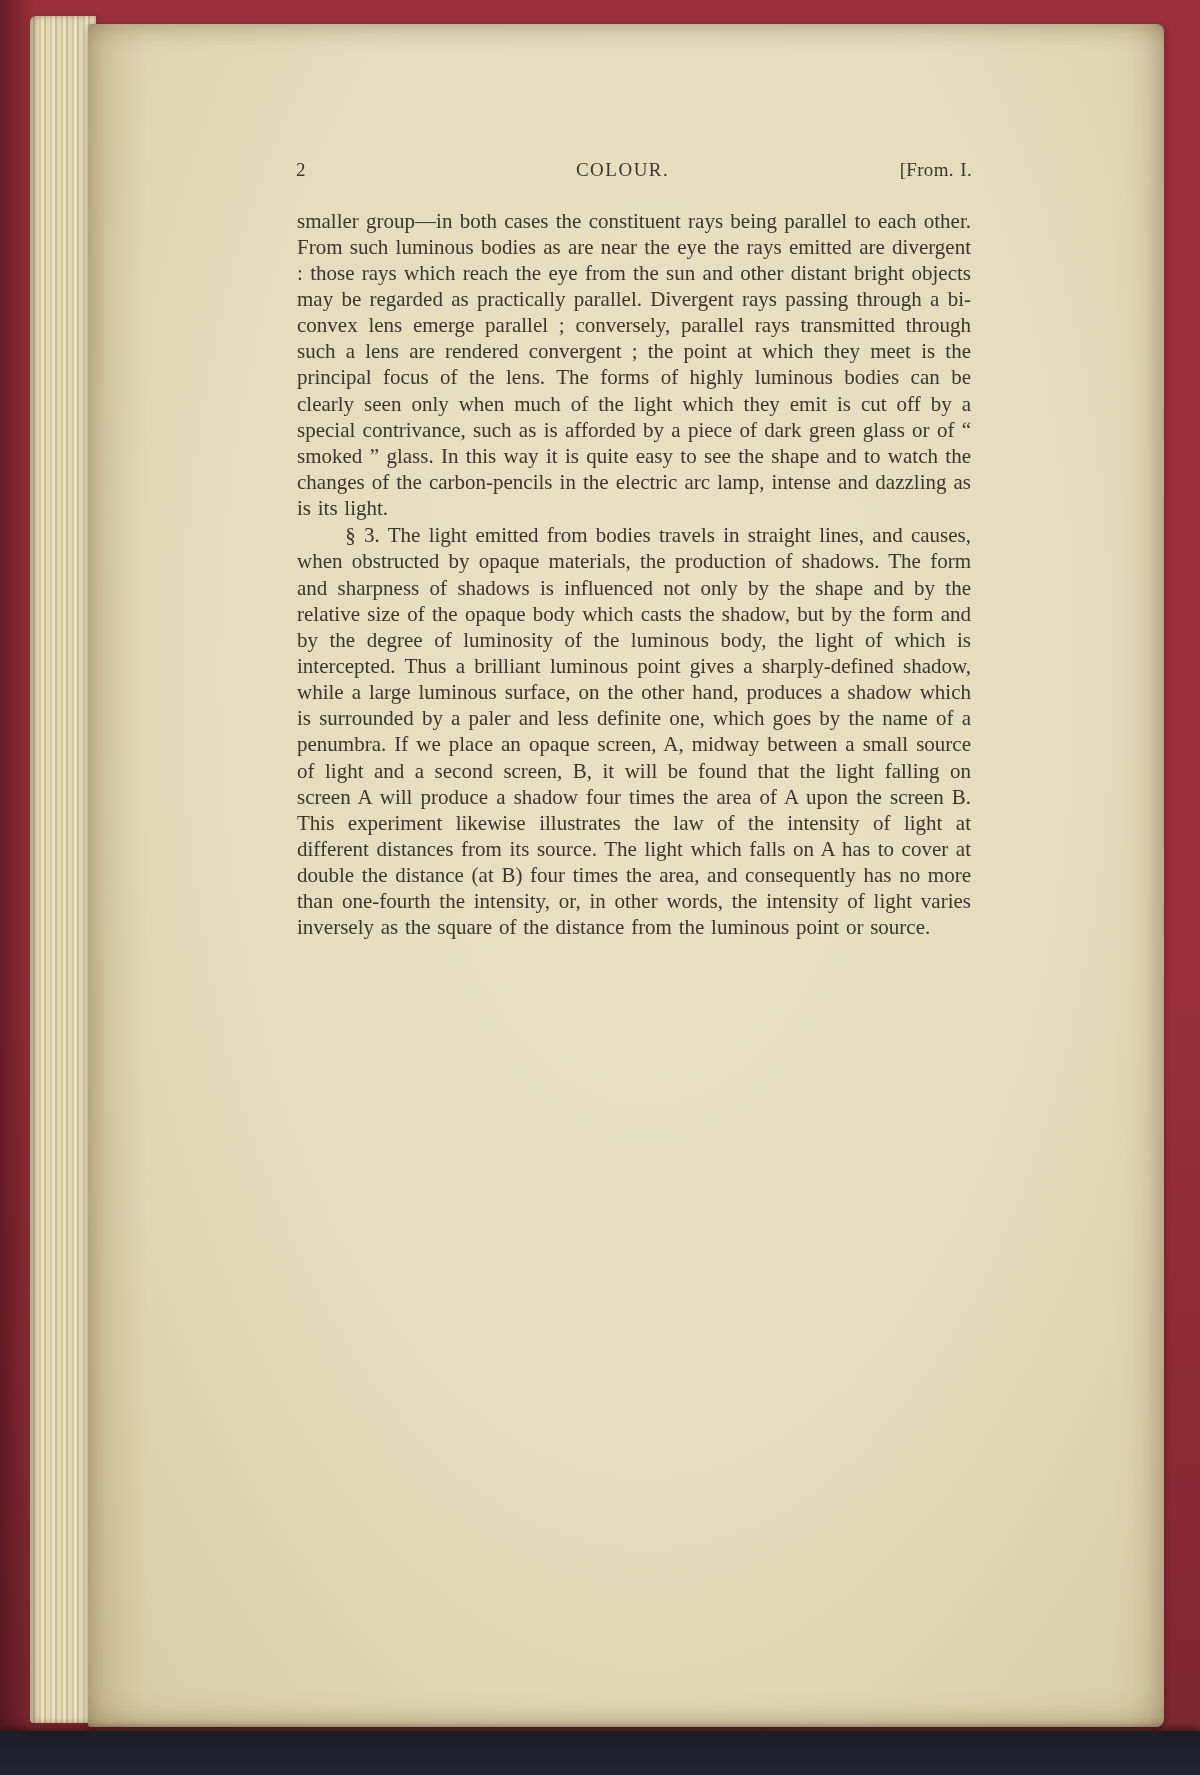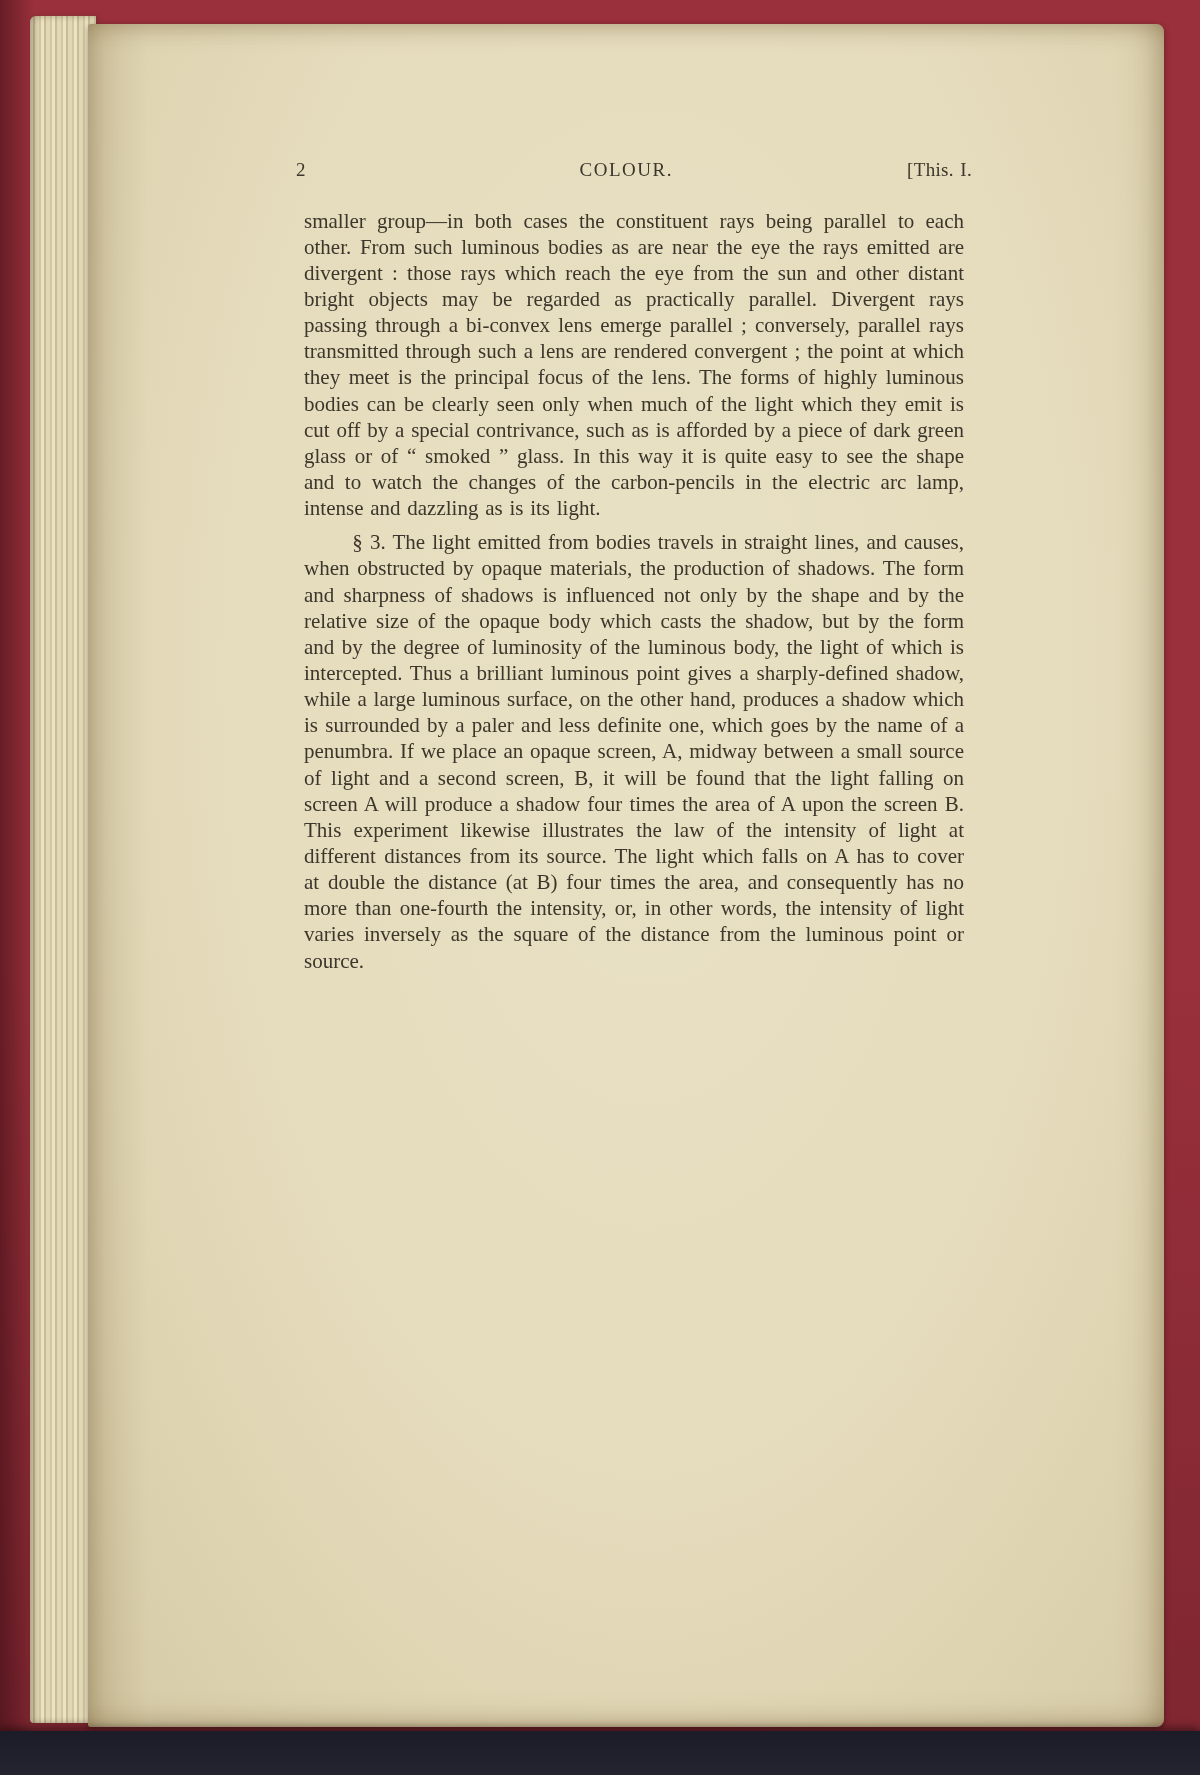--- a/index.html
+++ b/index.html
@@ -110,21 +110,21 @@
   .page-header .title {
     letter-spacing: 1.5px;
     margin-left: 40px; 
     text-align: center;
   }
   .page-header .chapter {
     letter-spacing: .3px;
   }
 
   .text-block p {
-    margin: 8px;
+    margin: 1px;
   }
   .text-block p.indent {
     text-indent: 2.3em;
   }
 </style>
 </head>
 <body>
 
 <div class="scene">
 
@@ -133,21 +133,21 @@
   <div class="page-stack"></div>
 
   <div class="page">
     <div class="gutter-shade"></div>
 
     <div class="text-block">
 
       <div class="page-header">
         <span class="pagenum">2</span>
         <span class="title">COLOUR.</span>
-        <span class="chapter">[This. I.</span>
+        <span class="chapter">[From. I.</span>
       </div>
 
       <p>smaller group—in both cases the constituent rays being parallel to each other. From such luminous bodies as are near the eye the rays emitted are divergent : those rays which reach the eye from the sun and other distant bright objects may be regarded as practically parallel. Divergent rays passing through a bi-convex lens emerge parallel ; conversely, parallel rays transmitted through such a lens are rendered convergent ; the point at which they meet is the principal focus of the lens. The forms of highly luminous bodies can be clearly seen only when much of the light which they emit is cut off by a special contrivance, such as is afforded by a piece of dark green glass or of “ smoked ” glass. In this way it is quite easy to see the shape and to watch the changes of the carbon-pencils in the electric arc lamp, intense and dazzling as is its light.</p>
 
       <p class="indent">§ 3. The light emitted from bodies travels in straight lines, and causes, when obstructed by opaque materials, the production of shadows. The form and sharpness of shadows is influenced not only by the shape and by the relative size of the opaque body which casts the shadow, but by the form and by the degree of luminosity of the luminous body, the light of which is intercepted. Thus a brilliant luminous point gives a sharply-defined shadow, while a large luminous surface, on the other hand, produces a shadow which is surrounded by a paler and less definite one, which goes by the name of a penumbra. If we place an opaque screen, A, midway between a small source of light and a second screen, B, it will be found that the light falling on screen A will produce a shadow four times the area of A upon the screen B. This experiment likewise illustrates the law of the intensity of light at different distances from its source. The light which falls on A has to cover at double the distance (at B) four times the area, and consequently has no more than one-fourth the intensity, or, in other words, the intensity of light varies inversely as the square of the distance from the luminous point or source.</p>
 
     </div>
   </div>
 
   <div class="bottom-strip"></div>

